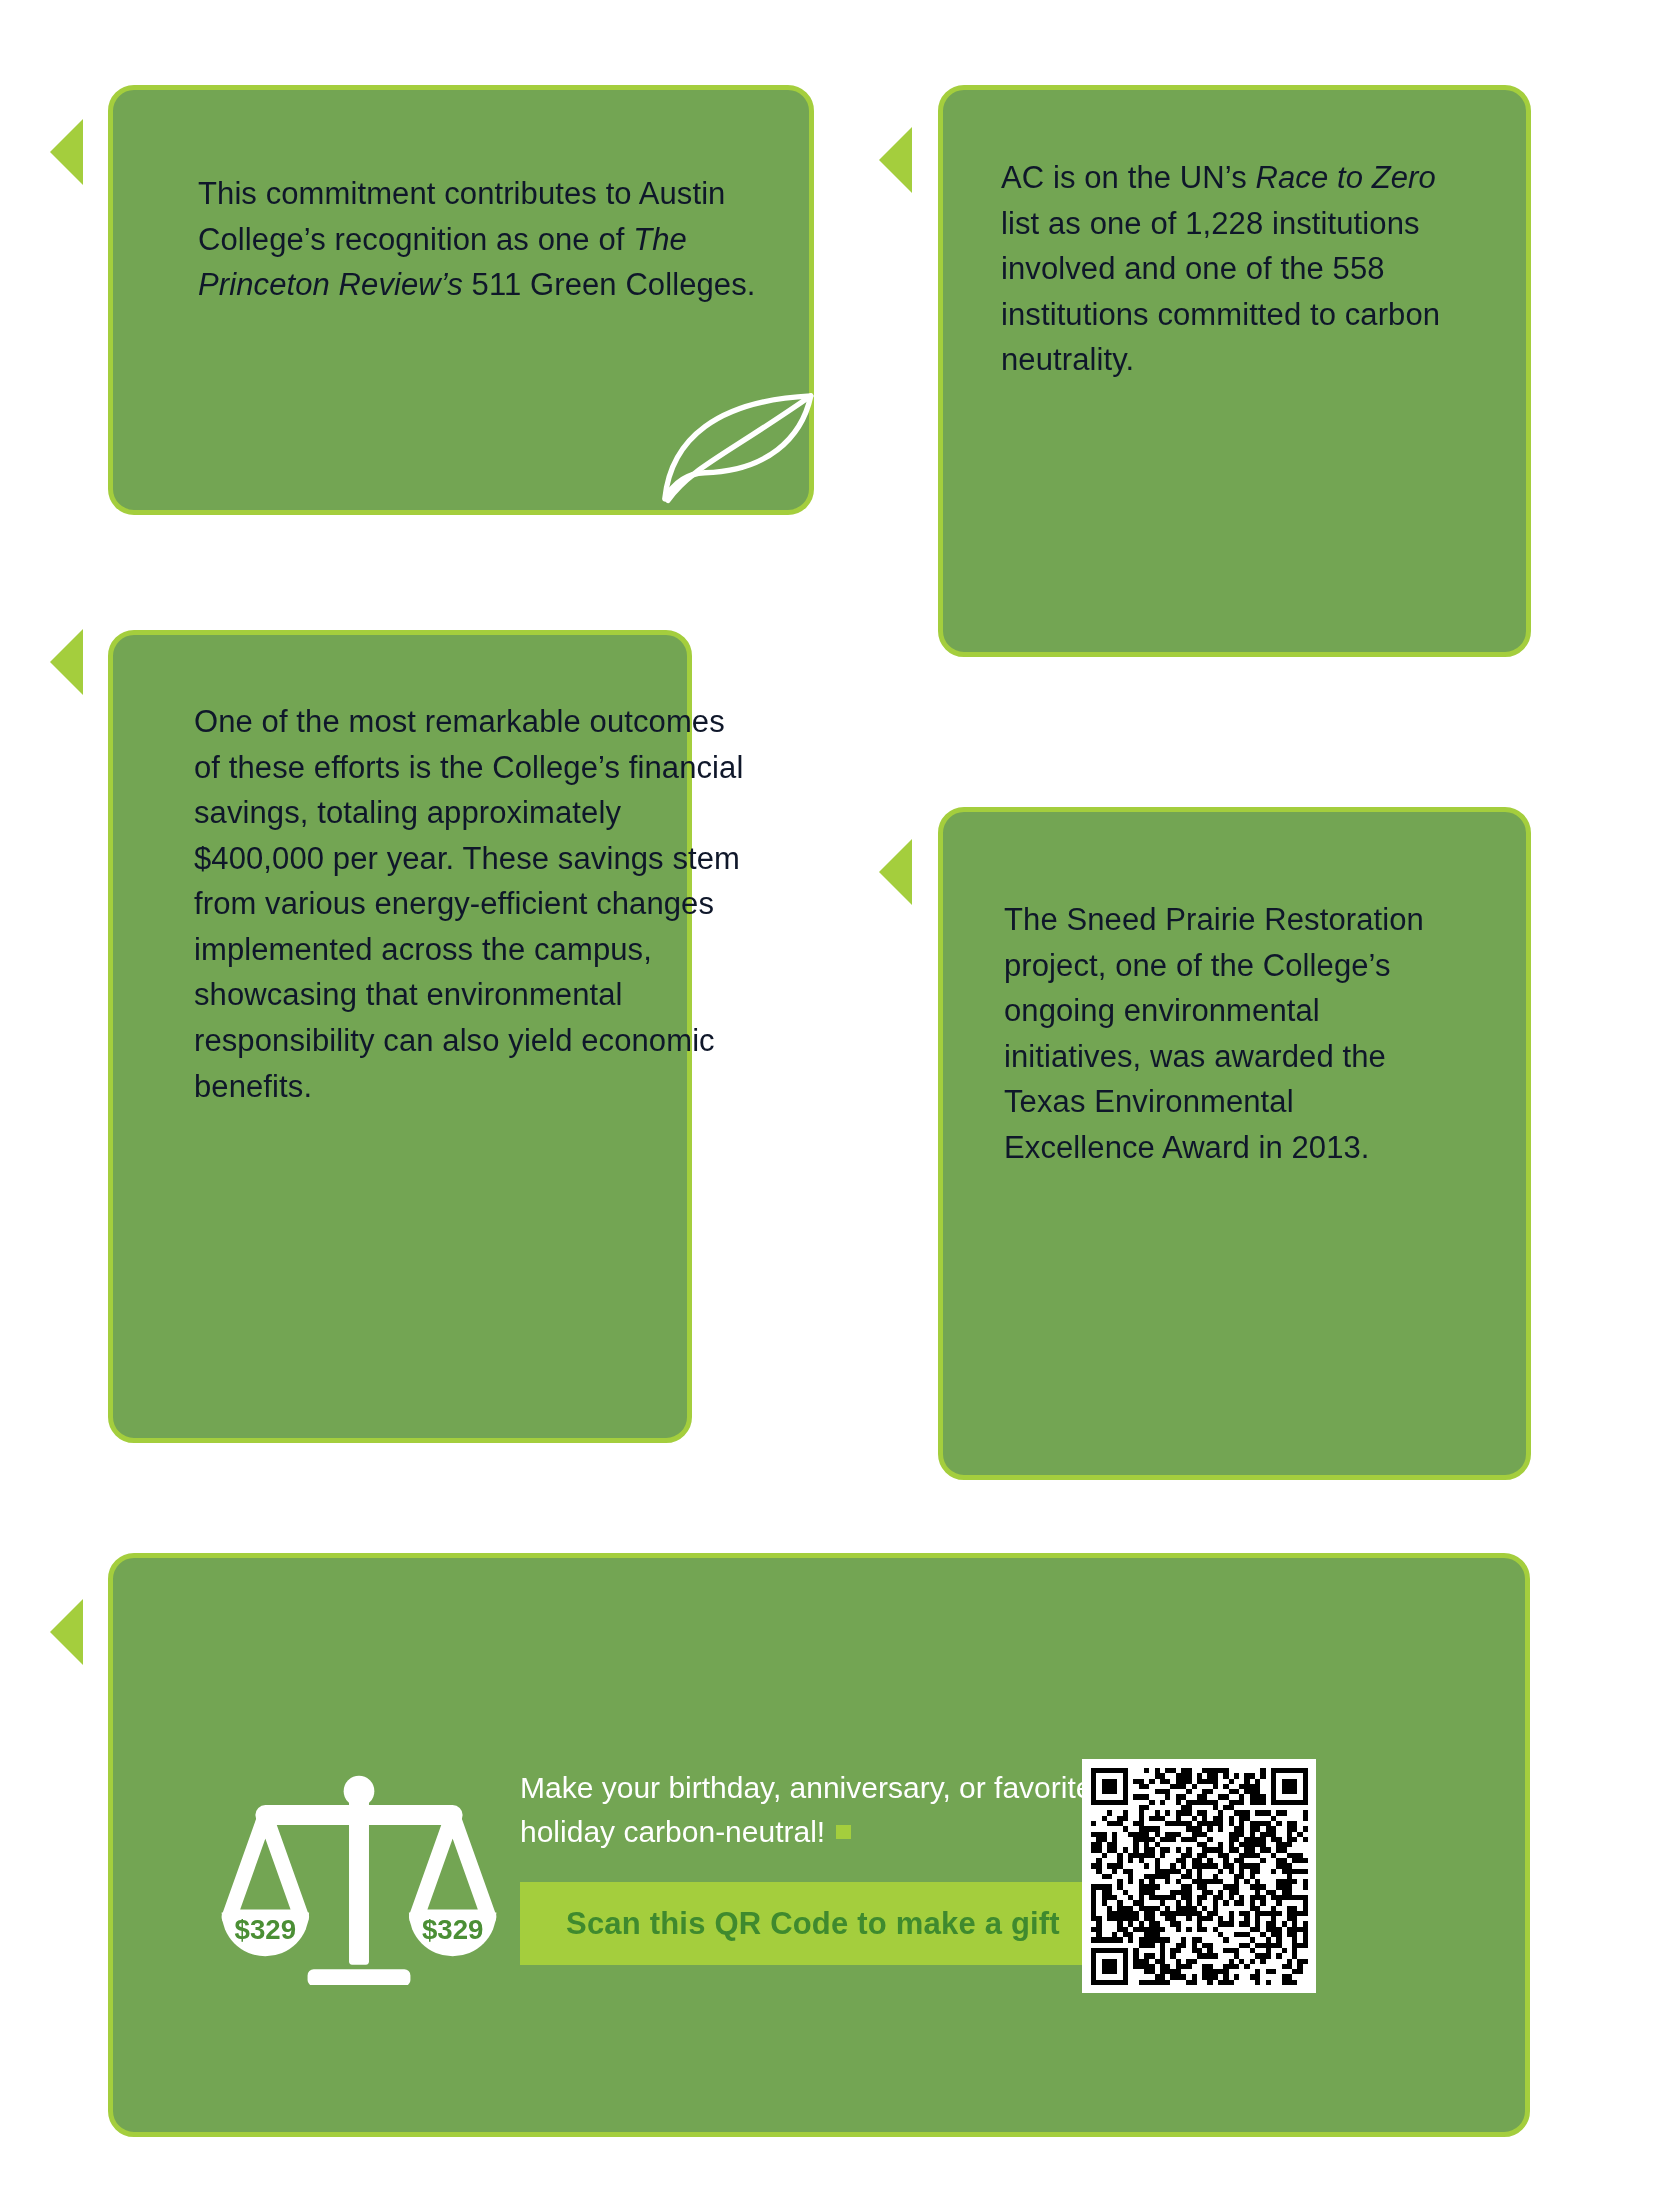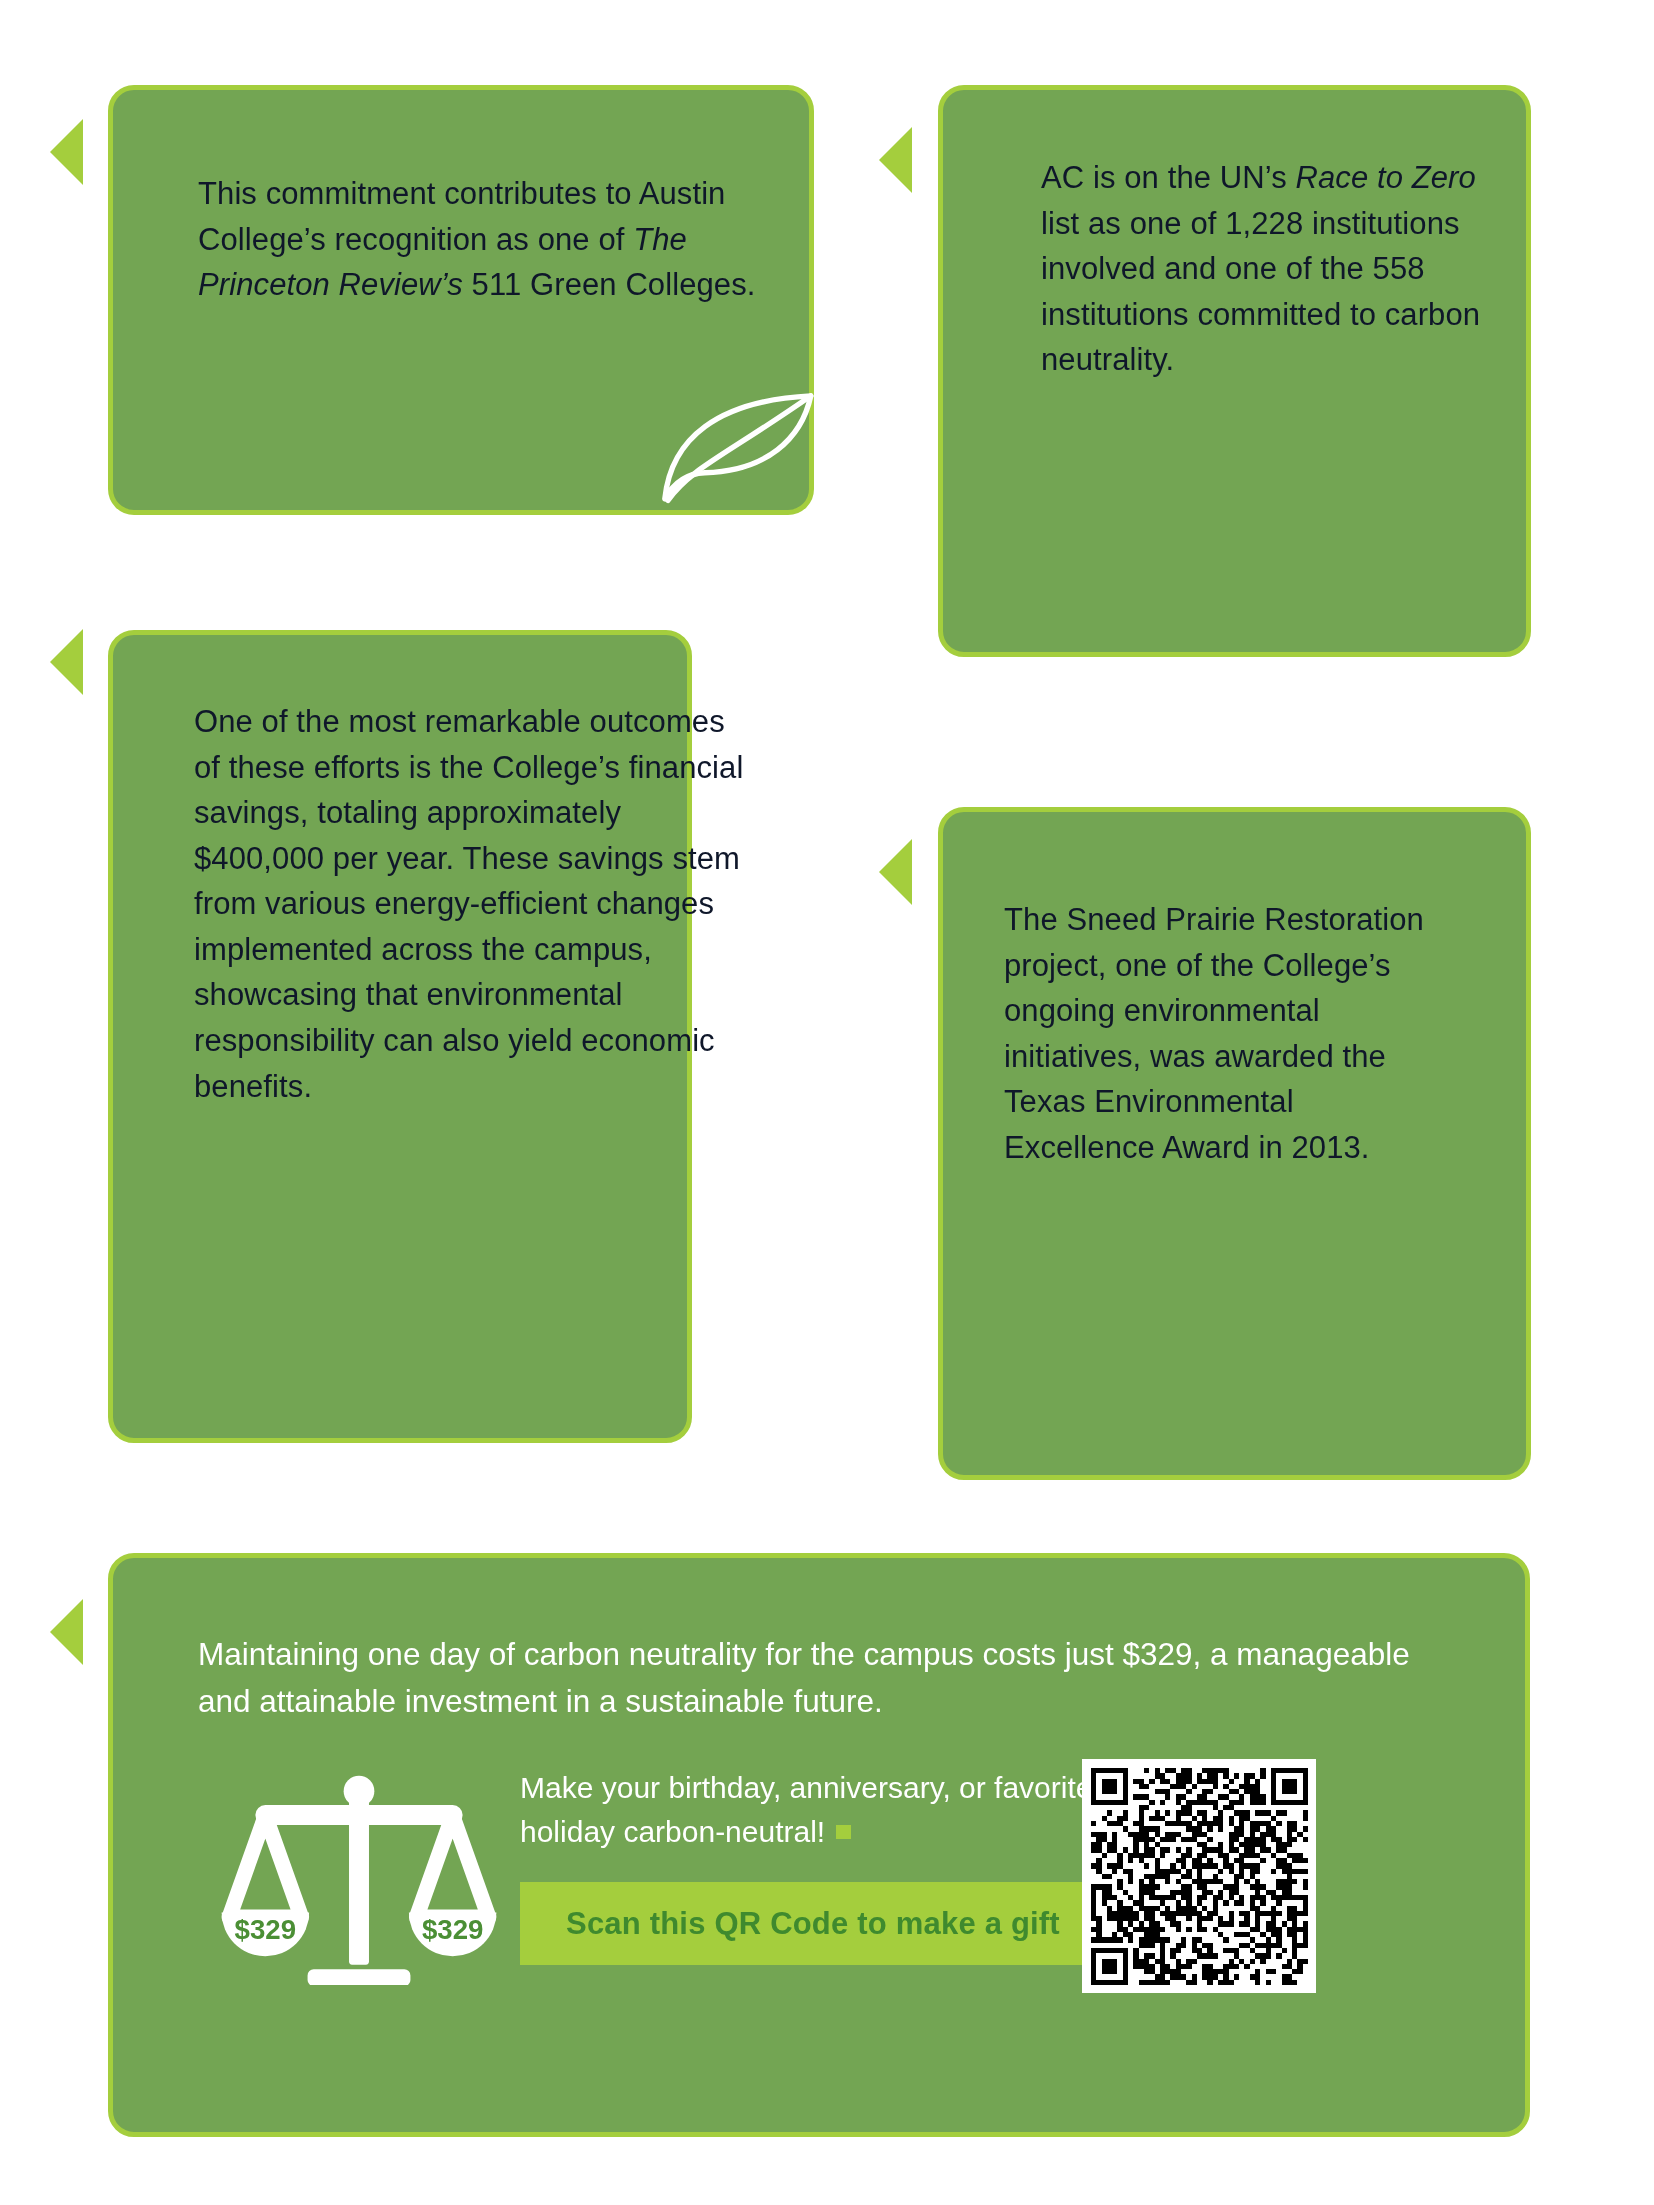--- a/index.html
+++ b/index.html
@@ -35,21 +35,21 @@
   }
   .body-text em { font-style:italic; }
 
   
   #card1 { left:108px;  top:85px;  width:706px;  height:430px; }
   #tab1  { left:50px;   top:119px; }
   #card1 .body-text { position:absolute; left:85px; top:81px; width:569px; }
 
   #card2 { left:938px; top:85px;  width:593px;  height:572px; }
   #tab2  { left:879px; top:127px; }
-  #card2 .body-text { position:absolute; left:58px; top:65px; width:477px;margin-left:40px; }
+  #card2 .body-text { position:absolute; left:58px; top:65px; width:477px; }
 
   #card3 { left:108px;  top:630px;  width:584px;  height:813px; }
   #tab3  { left:50px;   top:629px; }
   #card3 .body-text { position:absolute; left:81px; top:64px; width:550px; }
 
   #card4 { left:938px; top:807px; width:593px;  height:673px; }
   #tab4  { left:879px; top:839px; }
   #card4 .body-text { position:absolute; left:61px; top:85px; width:446px; }
 
   #card5 { left:108px;  top:1553px; width:1422px; height:584px; }
@@ -136,21 +136,20 @@
 
 <div class="tab" id="tab4"></div>
 <div class="card" id="card4">
   <div class="body-text">The Sneed Prairie Restoration project, one of the College’s ongoing environmental initiatives, was awarded the Texas Environmental Excellence Award in 2013.</div>
 
 </div>
 
 <div class="tab" id="tab5"></div>
 <div class="card" id="card5">
 
-  <div class="lead">Maintaining one day of carbon neutrality for the campus costs just $329, a manageable and attainable investment in a sustainable future.</div>
 
   <svg id="scale-wrap" viewBox="0 0 370 300">
     <g fill="#ffffff">
       <circle cx="185" cy="48" r="20"></circle>
       <rect x="172" y="56" width="26" height="218" rx="4"></rect>
       <rect x="50" y="66" width="270" height="26" rx="13"></rect>
       <rect x="118" y="280" width="134" height="22" rx="8"></rect>
     </g>
 
     <g>

